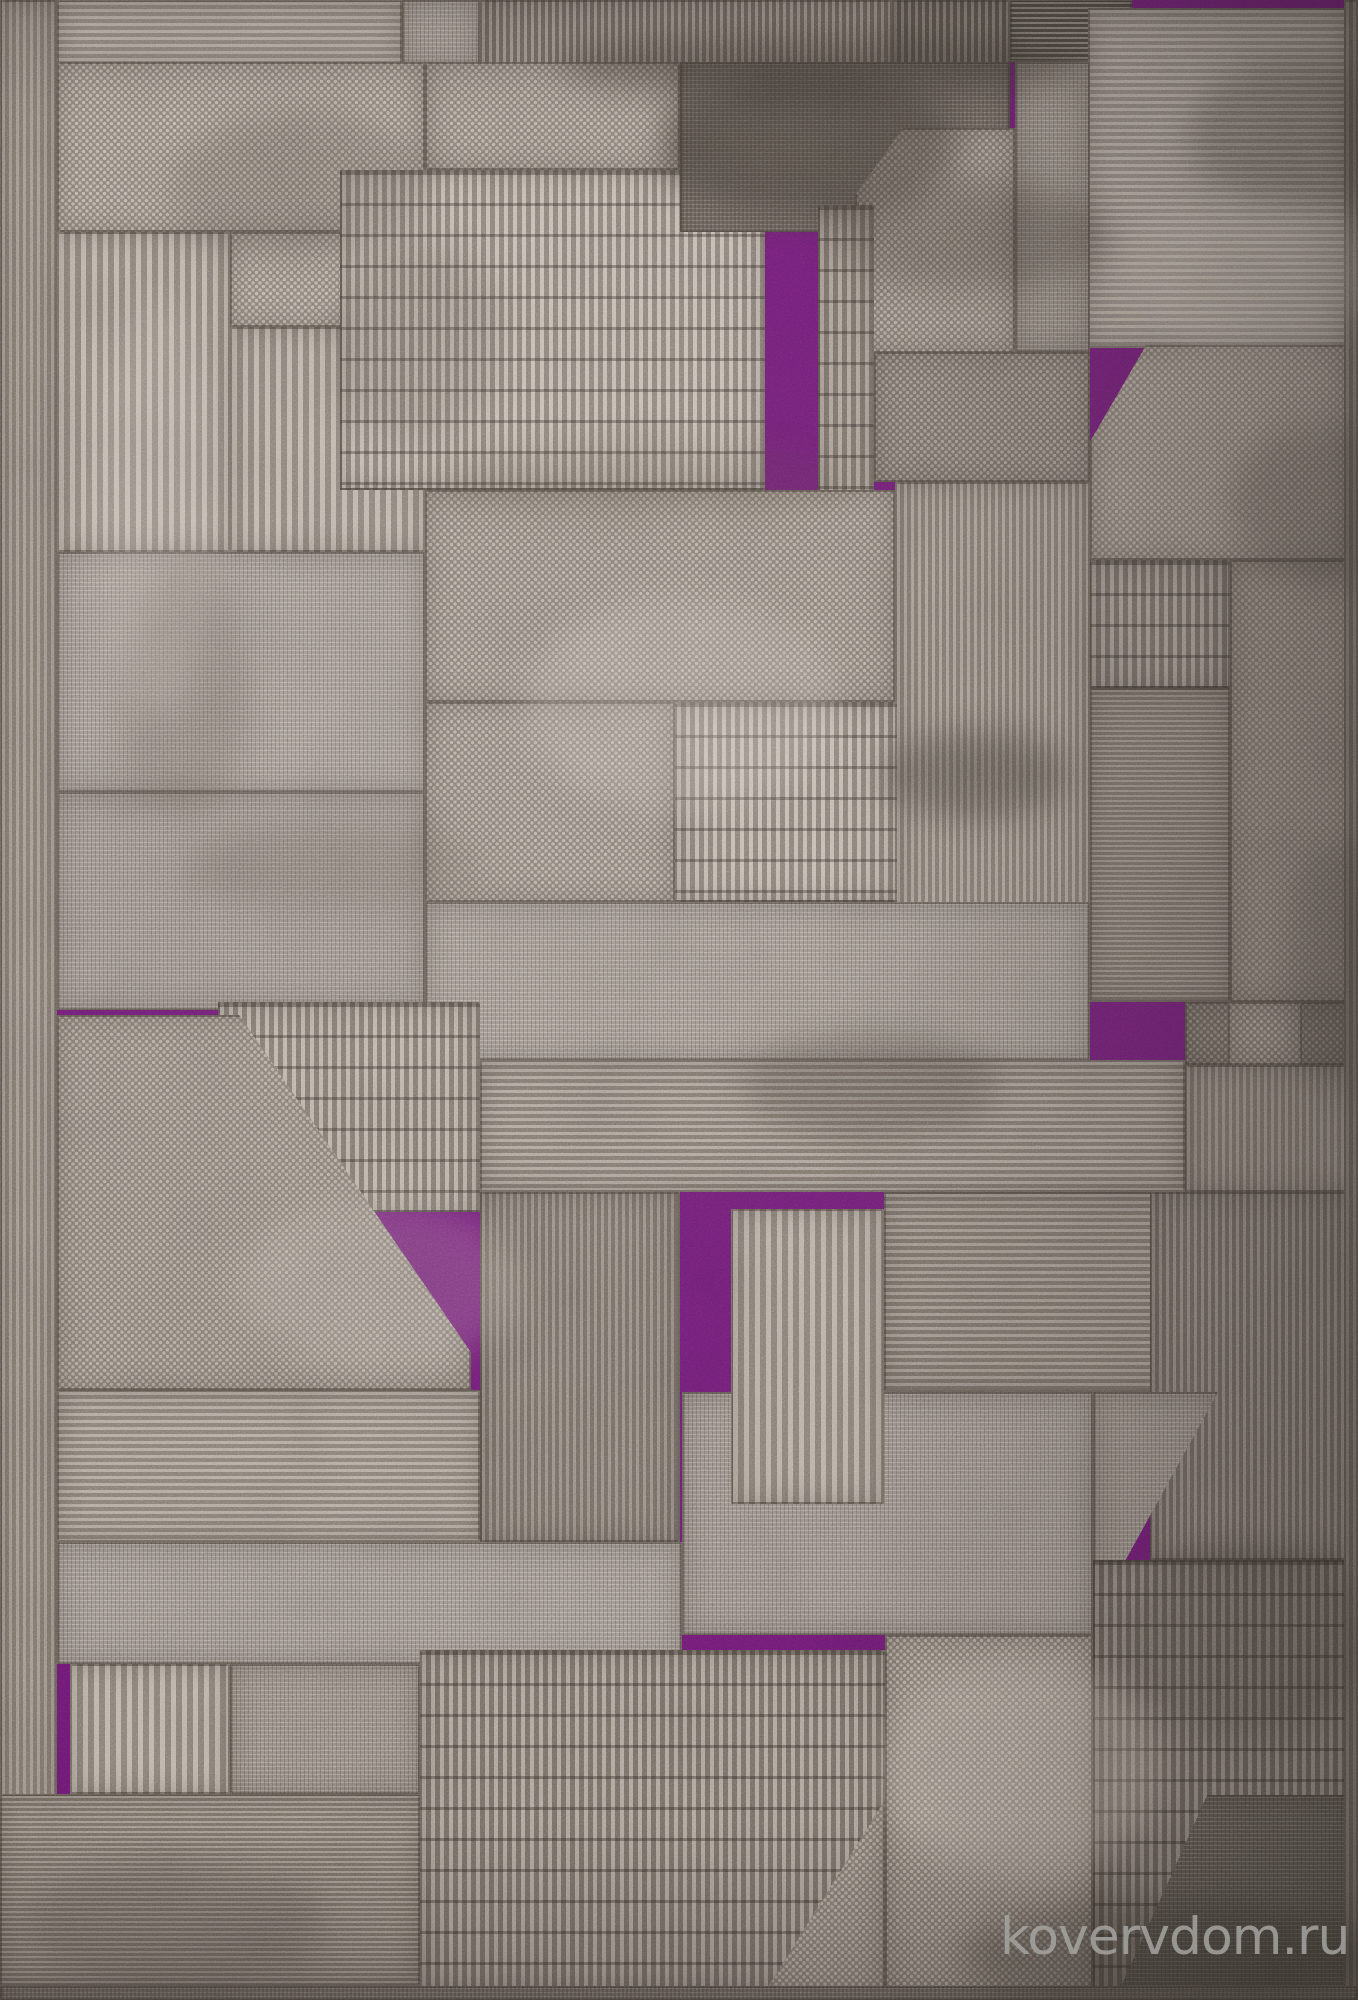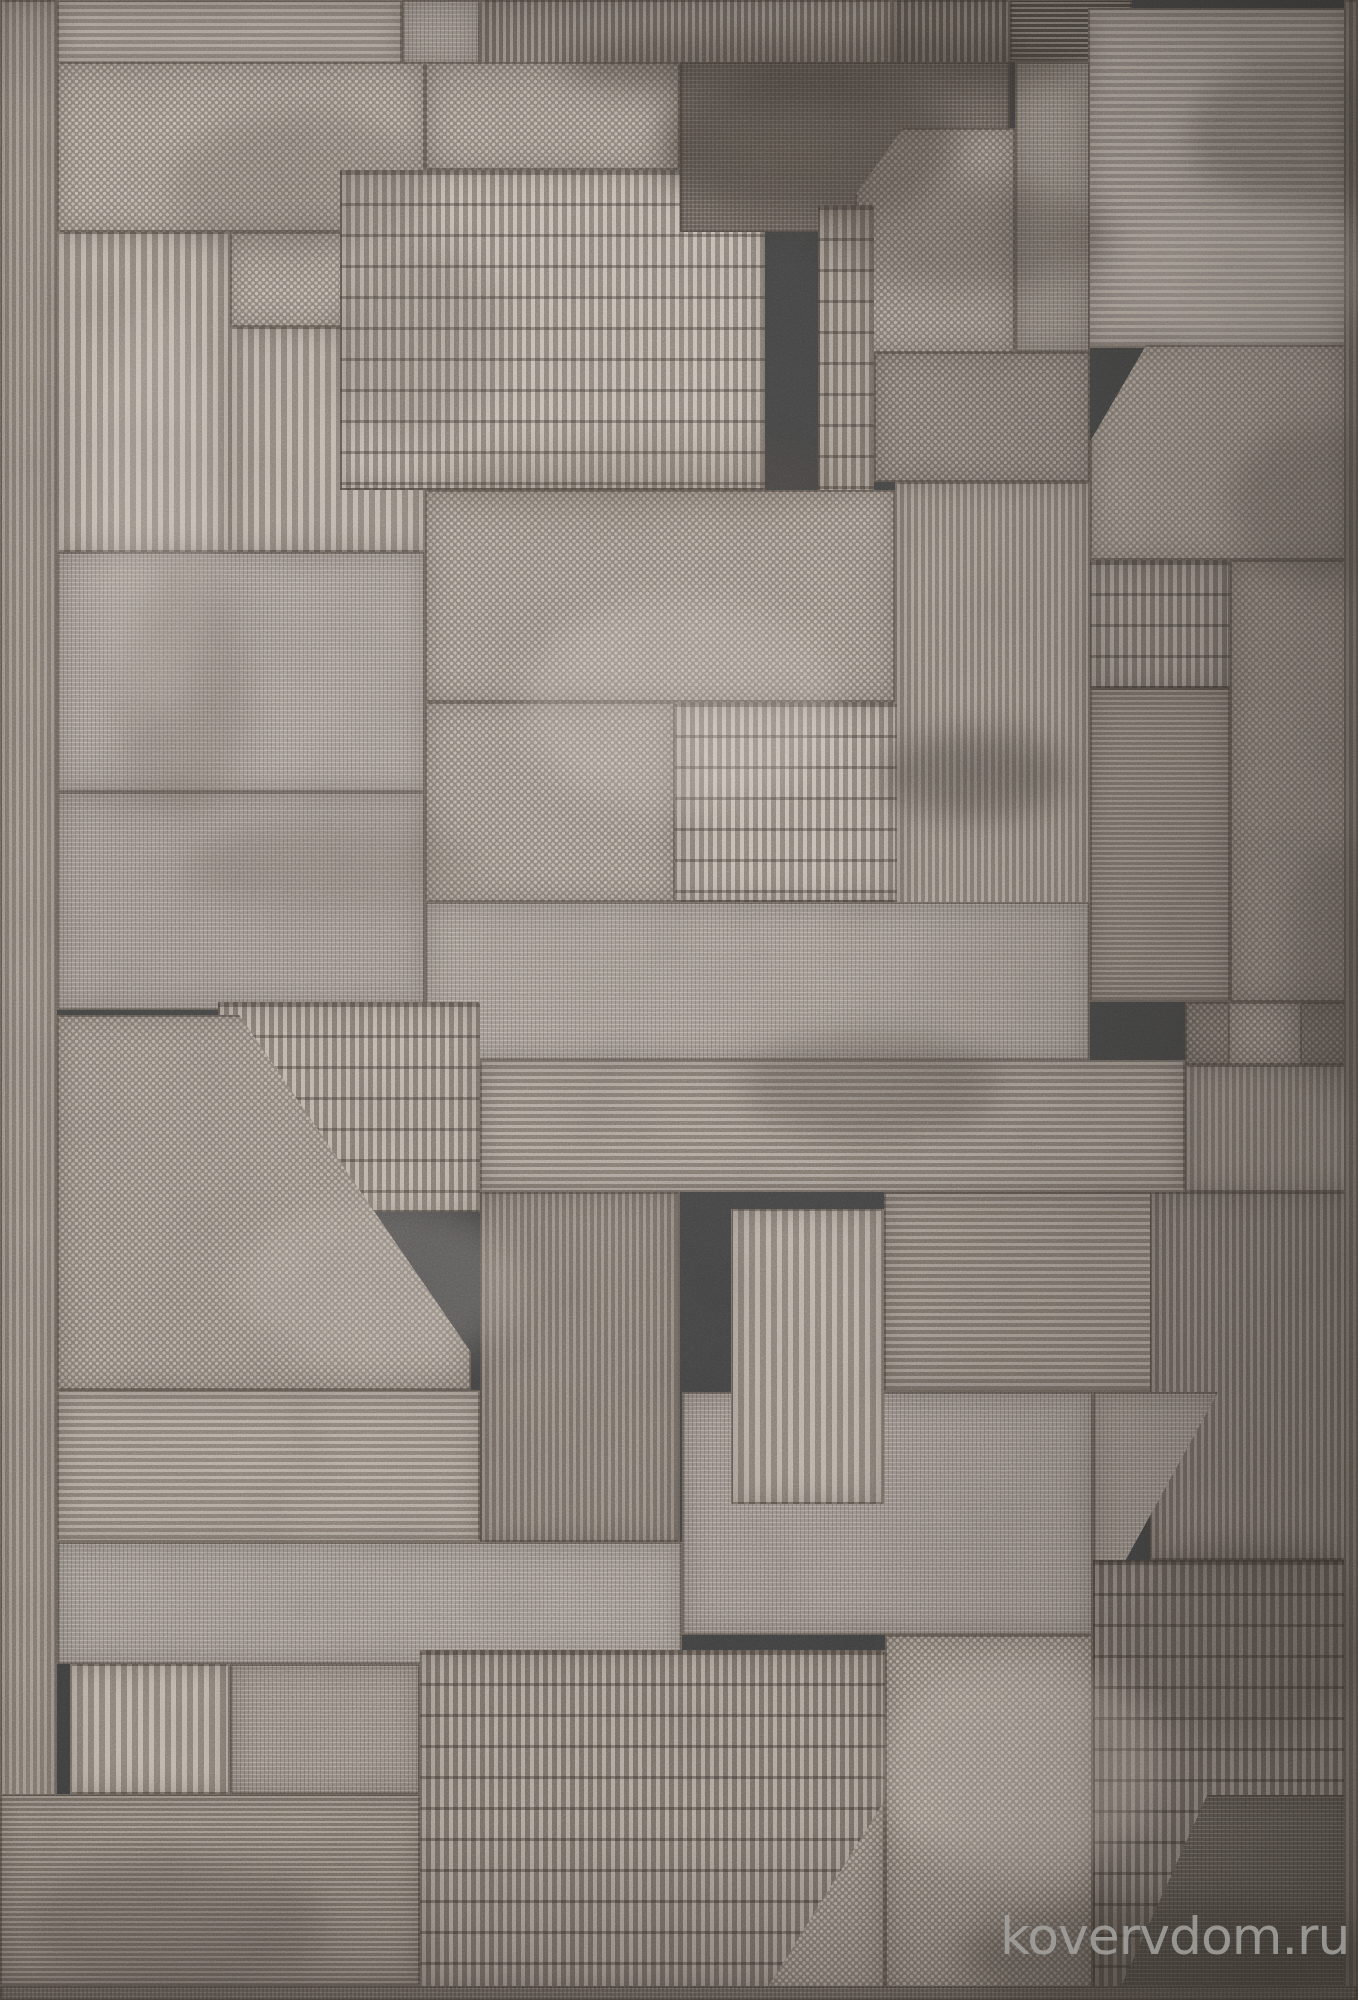--- a/index.html
+++ b/index.html
@@ -1,18 +1,18 @@
 <!DOCTYPE html>
 <html><head>
 <meta charset="utf-8">
 <style>
   html,body{margin:0;padding:0;}
   body{width:1358px;height:2000px;overflow:hidden;background:#7e776f;
        font-family:"DejaVu Sans", sans-serif;}
-  .rug{position:relative;width:1358px;height:2000px;background:#404040;overflow:hidden;}
+  .rug{position:relative;width:1358px;height:2000px;background:#701a75;overflow:hidden;}
   .patch{position:absolute;box-sizing:border-box;
          border:2px solid rgba(58,51,44,0.55);
          box-shadow:inset 0 0 26px rgba(55,48,42,0.28);}
   
   .tex-vrib{background-color:var(--d);
     background-image:repeating-linear-gradient(90deg,var(--l) 0 3px,var(--d) 3px 7px);}
   .tex-vribB{background-color:var(--d);
     background-image:repeating-linear-gradient(90deg,var(--l) 0 5px,var(--d) 5px 11px);}
   .tex-hline{background-color:var(--d);
     background-image:repeating-linear-gradient(180deg,var(--l) 0 3px,var(--d) 3px 7px);}

